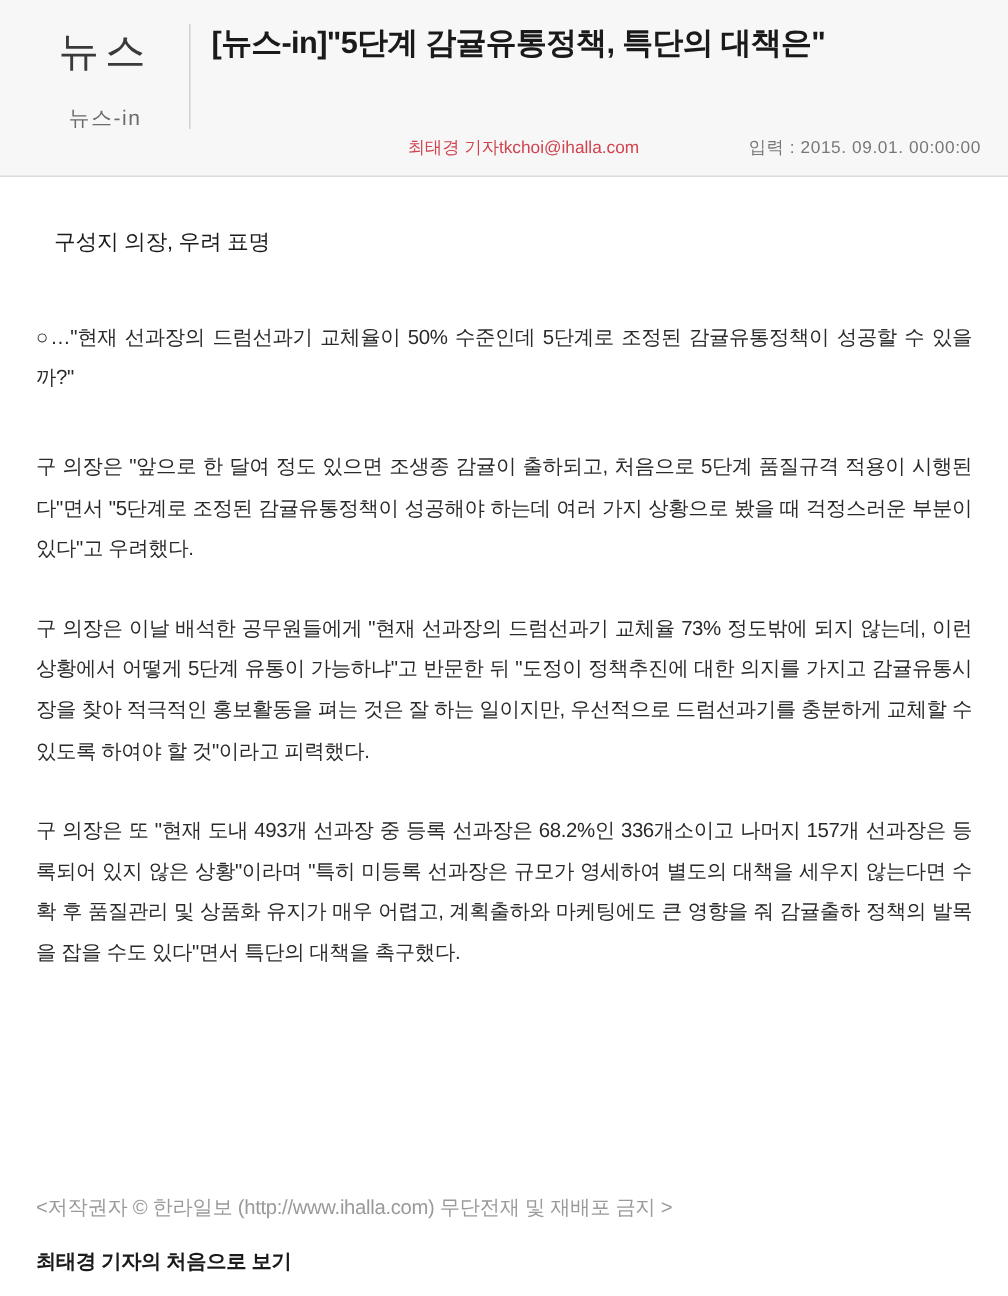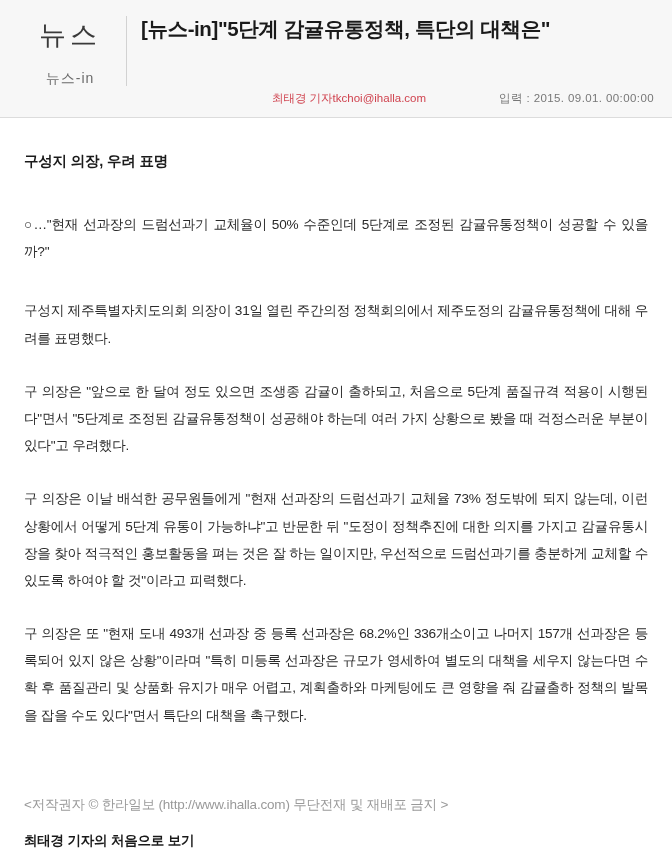--- a/index.html
+++ b/index.html
@@ -97,24 +97,24 @@
     letter-spacing: 0.4px;
   }
 
   
   .content {
     padding: 34px 24px 0 24px;
     box-sizing: border-box;
   }
   .subhead {
     font-size: 14.5px;
-    font-weight: bold;
+    font-weight: normal;
     color: #1a1a1a;
     letter-spacing: -0.2px;
-    margin: 0 0 40px 0;
+    margin: 0 0 40px 12px;
   }
   .para {
     font-size: 13.6px;
     line-height: 2.0;
     color: #2a2a2a;
     letter-spacing: -0.25px;
     margin: 0 0 26px 0;
     text-align: justify;
   }
   .para.lead {
@@ -163,21 +163,20 @@
     </div>
     <div class="byline-row">
       <div class="byline">최태경 기자tkchoi@ihalla.com</div>
       <div class="pubdate">입력 : 2015. 09.01. 00:00:00</div>
     </div>
   </div>
 
   <div class="content">
     <h2 class="subhead">구성지 의장, 우려 표명</h2>
     <p class="para lead">○…"현재 선과장의 드럼선과기 교체율이 50% 수준인데 5단계로 조정된 감귤유통정책이 성공할 수 있을까?"</p>
-    <p class="para">구성지 제주특별자치도의회 의장이 31일 열린 주간의정 정책회의에서 제주도정의 감귤유통정책에 대해 우려를 표명했다.</p>
     <p class="para">구 의장은 "앞으로 한 달여 정도 있으면 조생종 감귤이 출하되고, 처음으로 5단계 품질규격 적용이 시행된다"면서 "5단계로 조정된 감귤유통정책이 성공해야 하는데 여러 가지 상황으로 봤을 때 걱정스러운 부분이 있다"고 우려했다.</p>
     <p class="para">구 의장은 이날 배석한 공무원들에게 "현재 선과장의 드럼선과기 교체율 73% 정도밖에 되지 않는데, 이런 상황에서 어떻게 5단계 유통이 가능하냐"고 반문한 뒤 "도정이 정책추진에 대한 의지를 가지고 감귤유통시장을 찾아 적극적인 홍보활동을 펴는 것은 잘 하는 일이지만, 우선적으로 드럼선과기를 충분하게 교체할 수 있도록 하여야 할 것"이라고 피력했다.</p>
     <p class="para">구 의장은 또 "현재 도내 493개 선과장 중 등록 선과장은 68.2%인 336개소이고 나머지 157개 선과장은 등록되어 있지 않은 상황"이라며 "특히 미등록 선과장은 규모가 영세하여 별도의 대책을 세우지 않는다면 수확 후 품질관리 및 상품화 유지가 매우 어렵고, 계획출하와 마케팅에도 큰 영향을 줘 감귤출하 정책의 발목을 잡을 수도 있다"면서 특단의 대책을 촉구했다.</p>
   </div>
 
   <div class="footer">
     <div class="copyright">&lt;저작권자 © 한라일보 (http://www.ihalla.com) 무단전재 및 재배포 금지 &gt;</div>
     <div class="more-link">최태경 기자의 처음으로 보기</div>
   </div>
 

